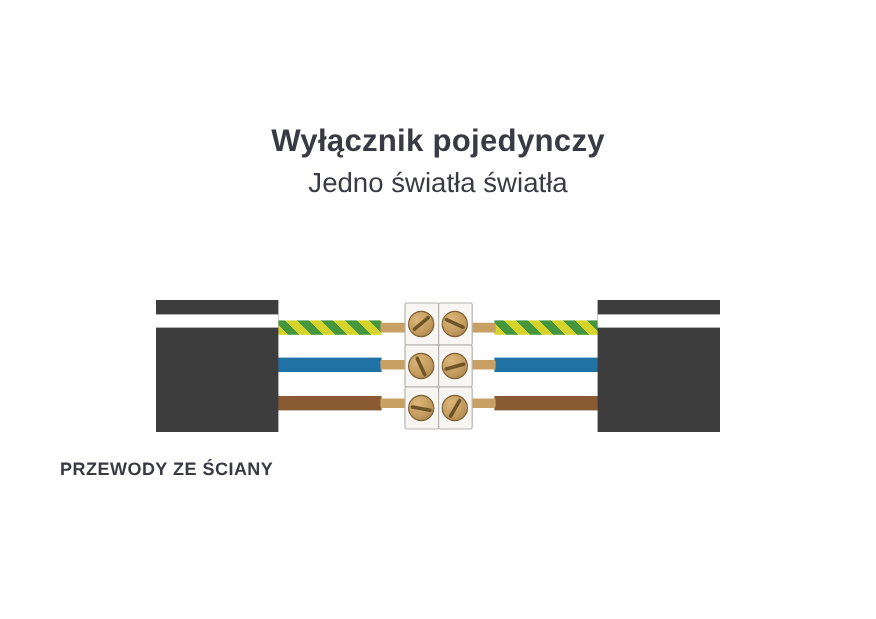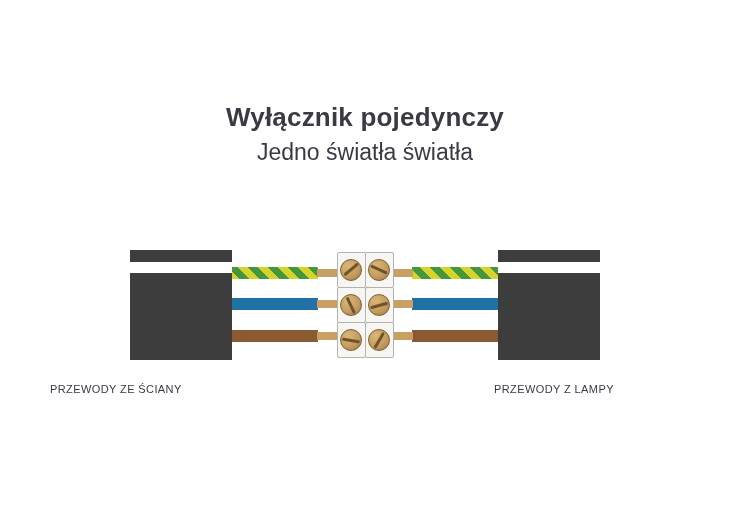--- a/index.html
+++ b/index.html
@@ -112,22 +112,22 @@
   .cell:nth-child(2) .screw { --slot:  25deg; }
   .cell:nth-child(3) .screw { --slot:  65deg; }
   .cell:nth-child(4) .screw { --slot: -15deg; }
   .cell:nth-child(5) .screw { --slot:  10deg; }
   .cell:nth-child(6) .screw { --slot: -60deg; }
 
   
   .cable-label {
     position: absolute;
     top: 383px;
-    font-size: 11px;
-    font-weight: 400;
+    font-size: 15px;
+    font-weight: 700;
     letter-spacing: 0.4px;
     color: var(--text, #3a3a45);
     white-space: nowrap;
   }
   .label-left  { left: 50px; }
   .label-right { left: 494px; }
 </style>
 </head>
 <body>
 
@@ -173,15 +173,14 @@
     </div>
     <div class="cell">
       <div class="screw"></div>
     </div>
     <div class="cell">
       <div class="screw"></div>
     </div>
   </div>
 
   <div class="cable-label label-left">PRZEWODY ZE ŚCIANY</div>
-  <div class="cable-label label-right">PRZEWODY Z LAMPY</div>
 
 </div>
 
 </body></html>

